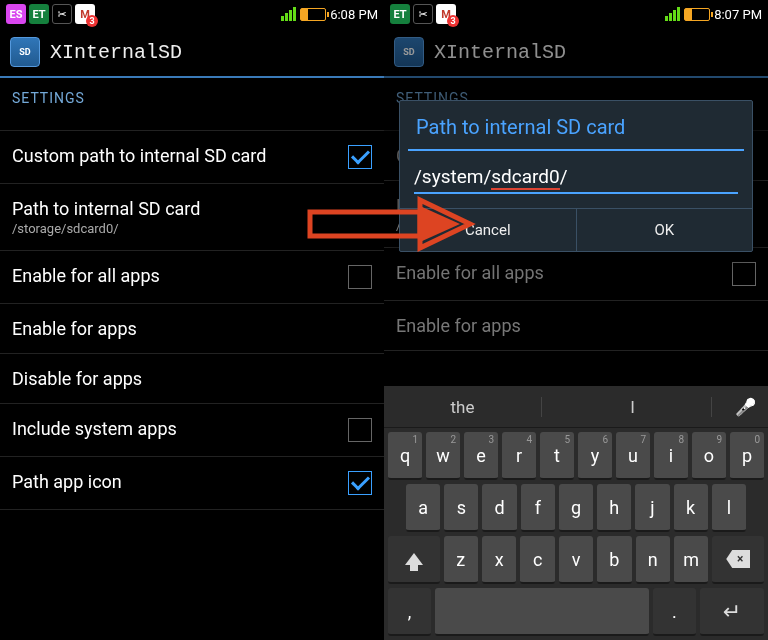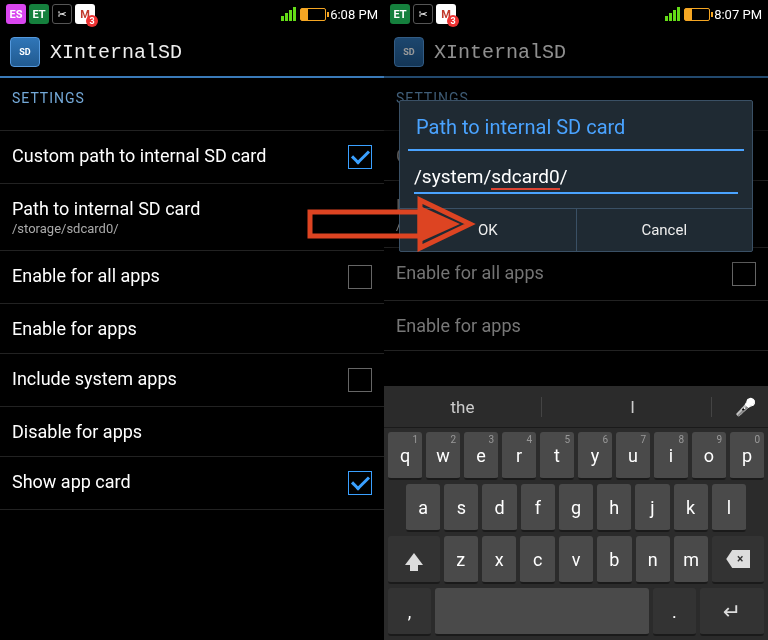--- a/index.html
+++ b/index.html
@@ -127,32 +127,32 @@
       </div>
     <div class="checkbox"></div>
   </div>
   <div class="item">
     <div class="labels">
         <div class="title">Enable for apps</div>
       </div>
   </div>
   <div class="item">
     <div class="labels">
+        <div class="title">Disable for apps</div>
+      </div>
+  </div>
+  <div class="item">
+    <div class="labels">
         <div class="title">Include system apps</div>
       </div>
     <div class="checkbox"></div>
   </div>
   <div class="item">
     <div class="labels">
-        <div class="title">Disable for apps</div>
-      </div>
-  </div>
-  <div class="item">
-    <div class="labels">
-        <div class="title">Show app card</div>
+        <div class="title">Path app icon</div>
       </div>
     <div class="checkbox check-on"></div>
   </div>
 </div>
 
 <div class="screen right">
   <div class="status">
     <div class="sys">
       <div class="ico et">ET</div>
       <div class="ico cut">✂</div>
@@ -201,22 +201,22 @@
       </div>
   </div>
 
   <div class="dialog">
     <div class="dialog-title">Path to internal SD card</div>
     <div class="dialog-sep"></div>
     <div class="dialog-input-wrap">
       <span>/system/</span><span class="seg red">sdcard0</span><span>/</span>
     </div>
     <div class="dialog-btns">
+      <div>Cancel</div>
       <div>OK</div>
-      <div>Cancel</div>
     </div>
   </div>
 
   <div class="keyboard">
     <div class="sugg">
       <div>the</div>
       <div>I</div>
       <div class="mic"></div>
     </div>
     <div class="krow" id="krow1">

